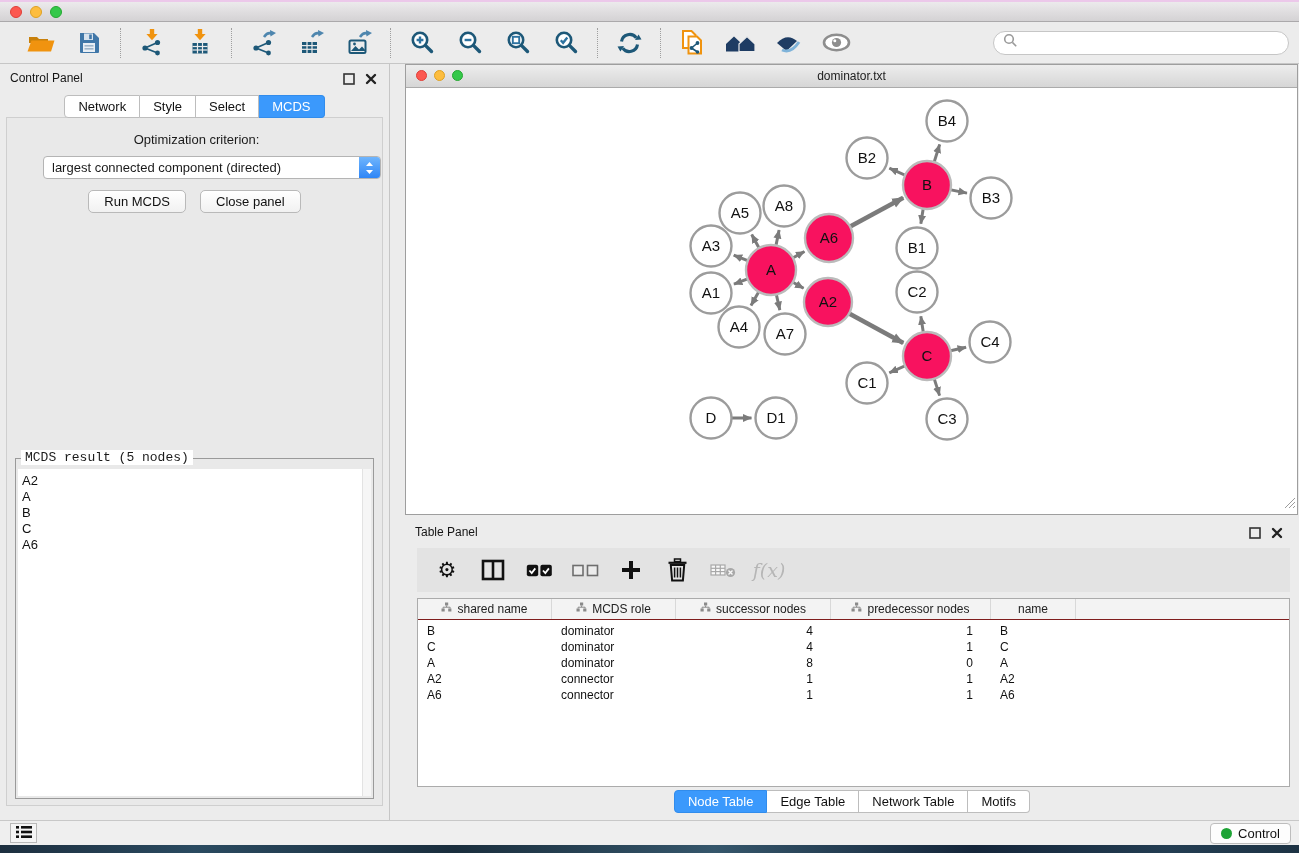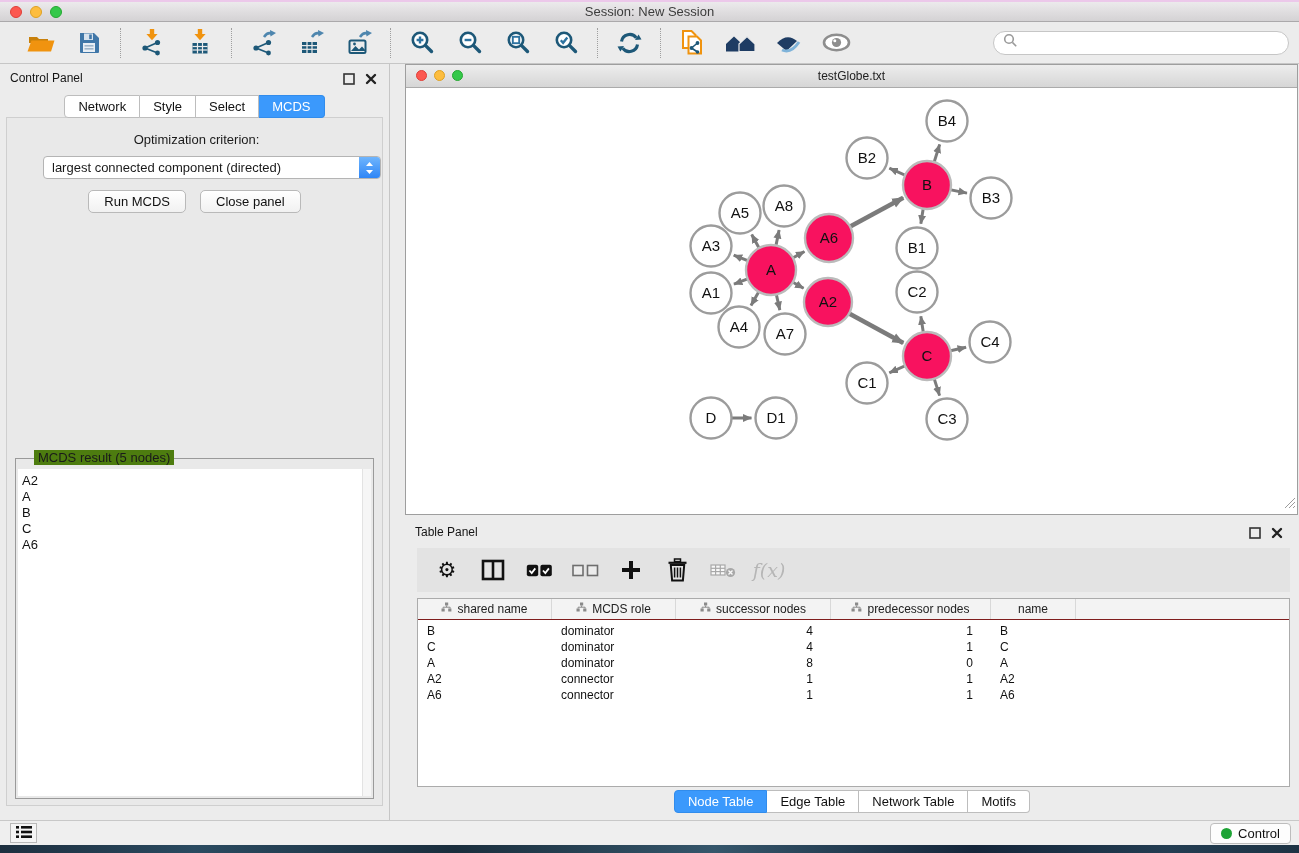--- a/index.html
+++ b/index.html
@@ -36,21 +36,21 @@
   .tab:last-child{border-radius:0 4px 4px 0;}
   .tab.active{background:#3B99FC;border-color:#318CEC;color:#fff;}
   .cp-tabs{position:absolute;top:31px;left:0;right:0;z-index:2;}
   .cp-body{position:absolute;top:53px;left:6px;right:6px;bottom:14px;background:#E9E9E9;border:1px solid #CFCFCF;}
   .opt-label{position:absolute;top:14px;left:4px;right:0;text-align:center;font-size:13px;}
   .criterion{position:absolute;top:38px;left:36px;width:338px;height:23px;background:#fff;border:1px solid #B4B4B4;border-radius:4px;box-sizing:border-box;font-size:13px;display:flex;align-items:center;padding-left:8px;}
   .stepper{position:absolute;right:0;top:0;bottom:0;width:21px;background:linear-gradient(#6FB5FD,#2F86F6);border-radius:0 3px 3px 0;display:flex;align-items:center;justify-content:center;}
   .cp-buttons{position:absolute;top:72px;left:0;right:0;display:flex;justify-content:center;gap:14px;}
   .btn{font-size:13px;padding:3px 15px;background:linear-gradient(#FFFFFF,#F1F1F1);border:1px solid #B9B9B9;border-radius:5px;color:#111;}
   .result-box{position:absolute;left:8px;right:8px;top:340px;bottom:6px;border:1px solid #9A9A9A;}
-  .result-legend{position:absolute;top:-9px;left:18px;background:#4d7c0f;padding:0 4px;font-size:13px;}
+  .result-legend{position:absolute;top:-9px;left:5px;background:#ffffff;padding:0 4px;font-size:13px;font-family:Liberation Mono, monospace;}
   .result-list{position:absolute;left:2px;top:10px;right:10px;bottom:2px;background:#fff;overflow:hidden;padding:4px 0 0 4px;}
   .result-scroll{position:absolute;right:2px;top:10px;width:8px;bottom:2px;background:#F6F6F6;border-left:1px solid #E3E3E3;}
   .result-item{font-size:13px;line-height:16px;color:#111;}
 
   
   .right-area{position:absolute;top:64px;left:391px;right:0;bottom:33px;background:#ECECEC;}
 
   
   .net-window{position:absolute;left:14px;top:0;right:1px;height:451px;background:#fff;border:1px solid #9E9E9E;box-sizing:border-box;}
   .net-titlebar{position:relative;height:22px;background:linear-gradient(#EDEDED,#D6D6D6);border-bottom:1px solid #ABABAB;}
@@ -89,21 +89,20 @@
 <body>
 
 <div class="app">
 
   <div class="titlebar">
     <div class="traffic">
       <div class="light red"></div>
       <div class="light yellow"></div>
       <div class="light green"></div>
     </div>
-    <div class="title-text">Session: New Session</div>
   </div>
 
   <div class="toolbar">
     <div class="tb-groups">
         <div class="tb-group">
           <button class="tb-btn">
             <svg width="30" height="26" viewBox="0 0 30 26">
               <path d="M3 7 h8 l2 2 h9 v4 H3 z" fill="#C8800B"></path>
               <path d="M1.5 21.5 L5.5 10.5 h23 L25 21.5 z" fill="#F0930F"></path>
             </svg>
@@ -314,21 +313,21 @@
 
   <div class="right-area">
 
     <div class="net-window">
       <div class="net-titlebar">
         <div class="net-traffic">
           <div class="light red"></div>
           <div class="light yellow"></div>
           <div class="light green"></div>
         </div>
-        <div class="net-title">testGlobe.txt</div>
+        <div class="net-title">dominator.txt</div>
       </div>
       <div class="net-canvas"><svg width="889" height="424" viewBox="0 0 889 424" style="font-family:'Liberation Sans',sans-serif">
             <defs>
               <marker id="arw" markerWidth="10" markerHeight="9" refX="8.5" refY="4.5" orient="auto" markerUnits="userSpaceOnUse">
                 <path d="M0 0.5 L9 4.5 L0 8.5 z" fill="#7B7B7B"></path>
               </marker>
               <marker id="arwB" markerWidth="13" markerHeight="11" refX="11" refY="5.5" orient="auto" markerUnits="userSpaceOnUse">
                 <path d="M0 0.5 L12 5.5 L0 10.5 z" fill="#7B7B7B"></path>
               </marker>
             </defs>

